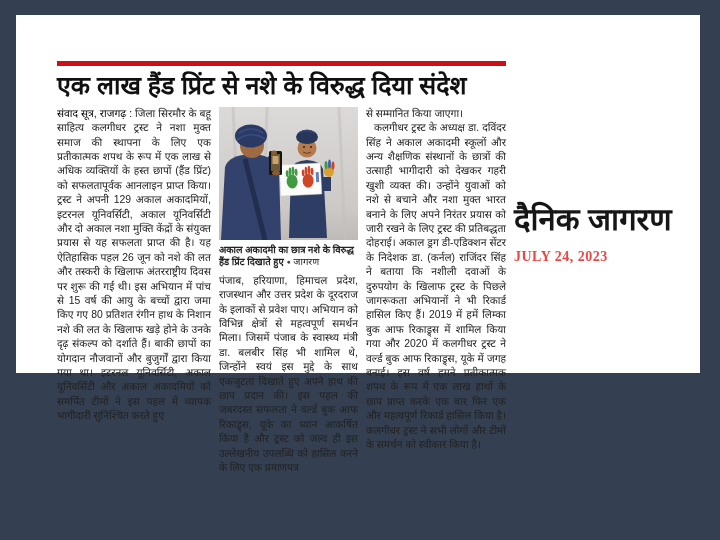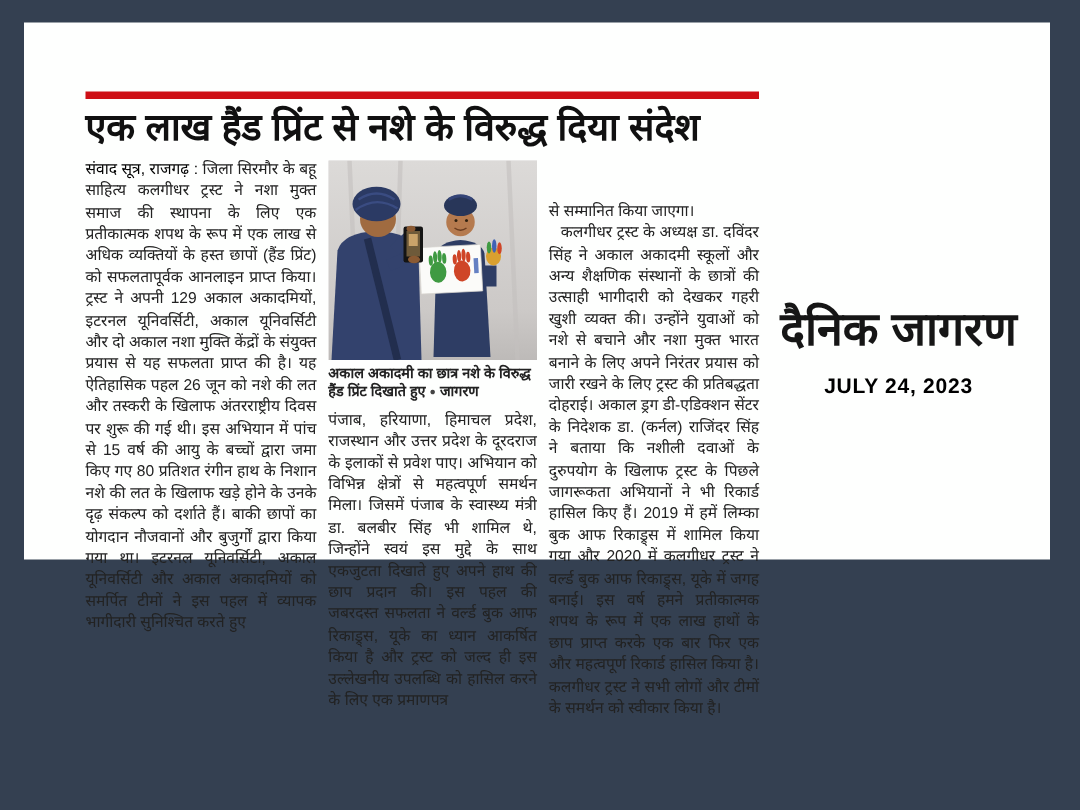--- a/index.html
+++ b/index.html
@@ -19,43 +19,44 @@
   }
   .headline-rule{height:5px;background:#ce1016;margin-bottom:5px;}
   .headline{
     font-size:25px;font-weight:bold;line-height:1.15;color:#101010;
     white-space:nowrap;letter-spacing:0px;
   }
   .cols{display:flex;gap:8px;margin-top:7px;}
   .col{text-align:justify;font-size:10.4px;line-height:14.4px;color:#222;}
   .col1{width:156px;}
   .col2{width:139px;}
-  .col3{width:142px;margin-top:28px;}
+  .col3{width:142px;}
   .lead-in{font-weight:normal;color:#000;}
   .photo-wrap{width:139px;height:133px;overflow:hidden;background:#d6d4d2;}
   .photo-wrap svg{display:block;}
   .caption{
     font-size:9.6px;font-weight:bold;line-height:12.5px;color:#222;
     text-align:left;margin:4px 0 5px 0;
   }
   .caption .credit-dot{color:#444;font-size:7px;vertical-align:1px;}
-  .caption .credit{font-weight:bold;text-align:center;}
+  .caption .credit{font-weight:normal;text-align:center;}
   .col3 p{margin:0;}
   .col3 p + p{text-indent:8px;}
   
   .masthead{
-    position:absolute;left:498px;top:188px;width:170px;text-align:center;
+    position:absolute;left:498px;top:188px;width:170px;text-align:left;
   }
   .masthead-title{
     font-size:31px;font-weight:bold;color:#161616;line-height:1.1;
     white-space:nowrap;
   }
   .masthead-date{
-    margin-top:12px;font-size:14px;font-weight:bold;color:#000000;
+    margin-top:12px;font-size:14px;font-weight:bold;color:#ef4444;
     letter-spacing:0.5px;
+    font-family:Liberation Serif, serif;
   }
 </style>
 </head>
 <body>
 
 <div class="page">
 
   <div class="clipping">
     <div class="headline-rule"></div>
     <div class="headline">एक लाख हैंड प्रिंट से नशे के विरुद्ध दिया संदेश</div>

